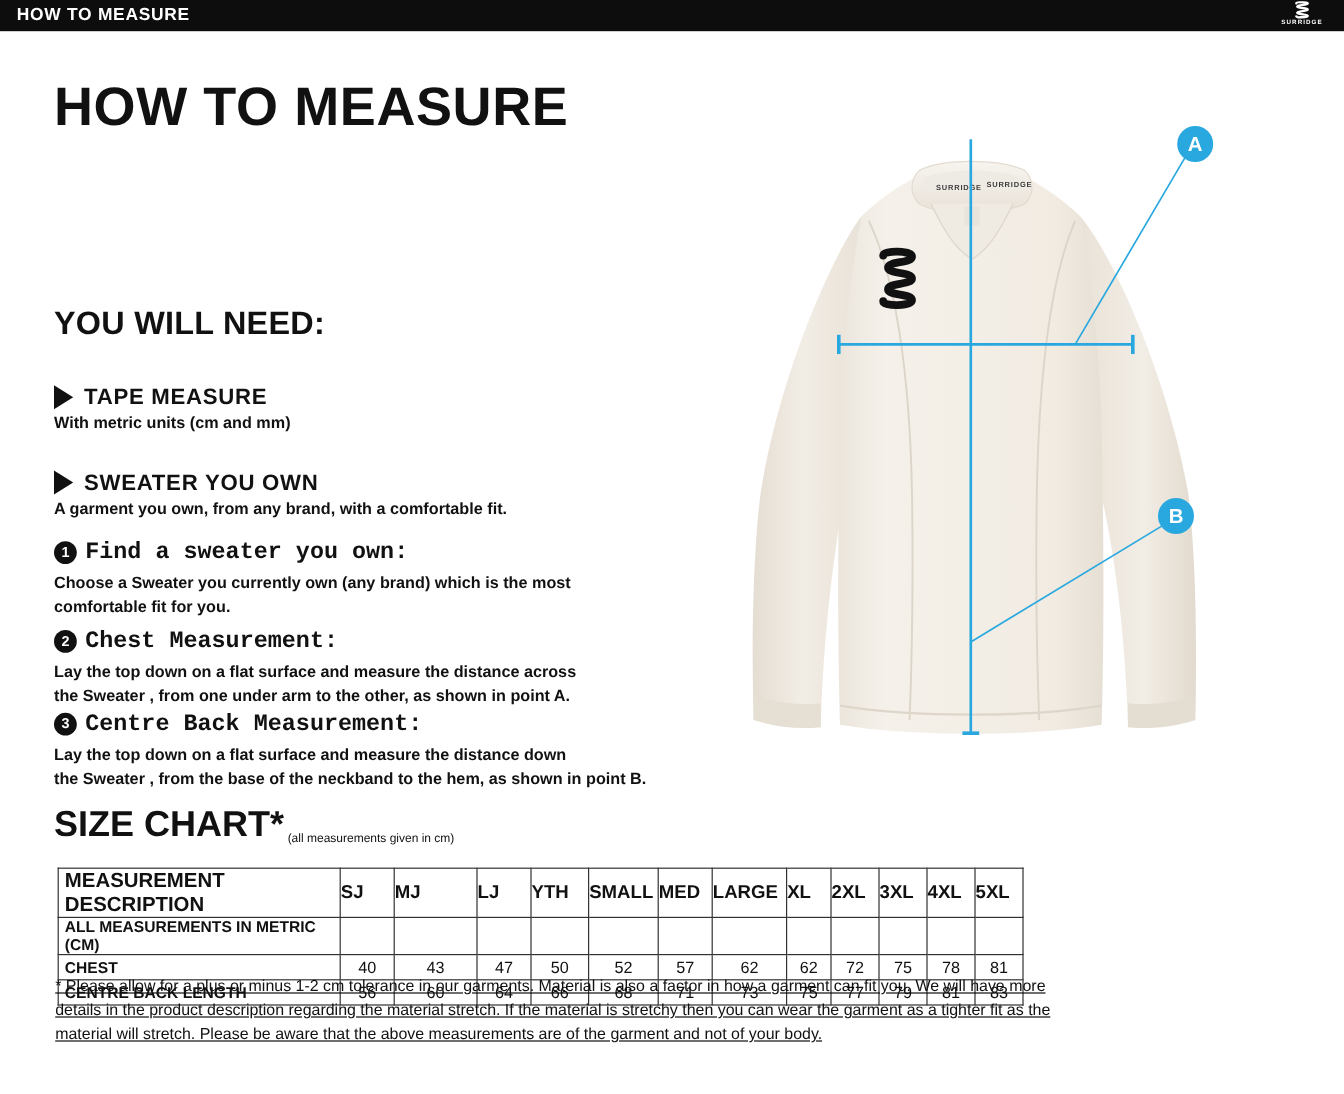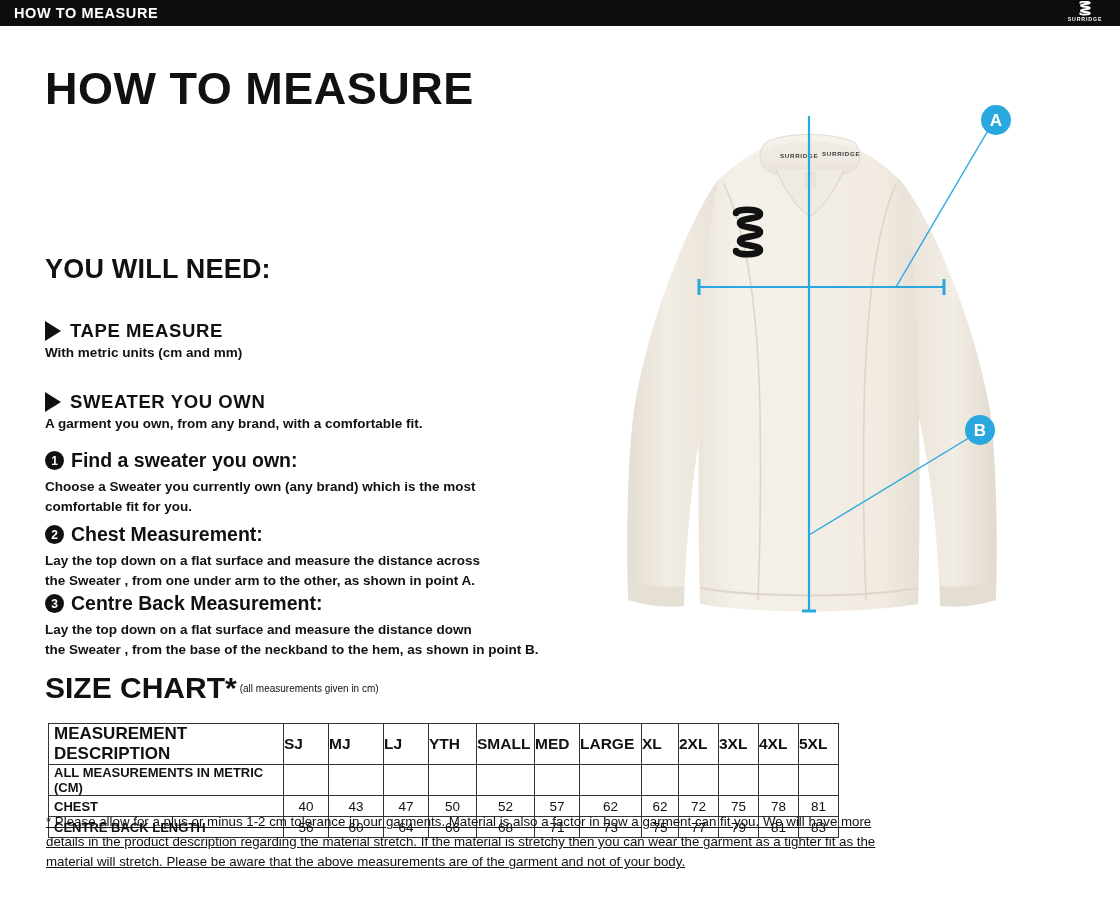--- a/index.html
+++ b/index.html
@@ -141,39 +141,40 @@
     display: flex;
     align-items: center;
     justify-content: center;
     flex: 0 0 auto;
     line-height: 1;
   }
   .step-title {
     font-size: 19.5px;
     font-weight: bold;
     color: #111111;
+    font-family: Liberation Mono, monospace;
   }
   .step-body {
     margin-top: 5px;
     font-size: 13.5px;
     font-weight: bold;
     line-height: 1.45;
     color: #111111;
     white-space: pre-line;
   }
 
   
   .h2-size {
     position: absolute;
     left: 45px; top: 671px;
     font-size: 30px;
     font-weight: bold;
     color: #111111;
     display: flex;
-    align-items: center;
+    align-items: flex-end;
   }
   .h2-size .note {
     font-size: 10px;
     font-weight: normal;
     margin-left: 3px;
   }
 
   table.sizes {
     position: absolute;
     left: 48px; top: 723px;
@@ -209,21 +210,21 @@
     font-size: 13px;
   }
   table.sizes td.rowlabel.caps {
     font-size: 13px;
   }
   table.sizes td.val {
     text-align: center;
     font-size: 13.5px;
   }
   .col-sj { width: 45px; }
-  .col-mj { width: 55px; }
+  .col-mj { width: 69px; }
   .col-lj { width: 45px; }
   .col-yth { width: 48px; }
   .col-small { width: 58px; }
   .col-med { width: 45px; }
   .col-large { width: 62px; }
   .col-xl { width: 37px; }
   .col-2xl { width: 40px; }
   .col-3xl { width: 40px; }
   .col-4xl { width: 40px; }
   .col-5xl { width: 40px; }

